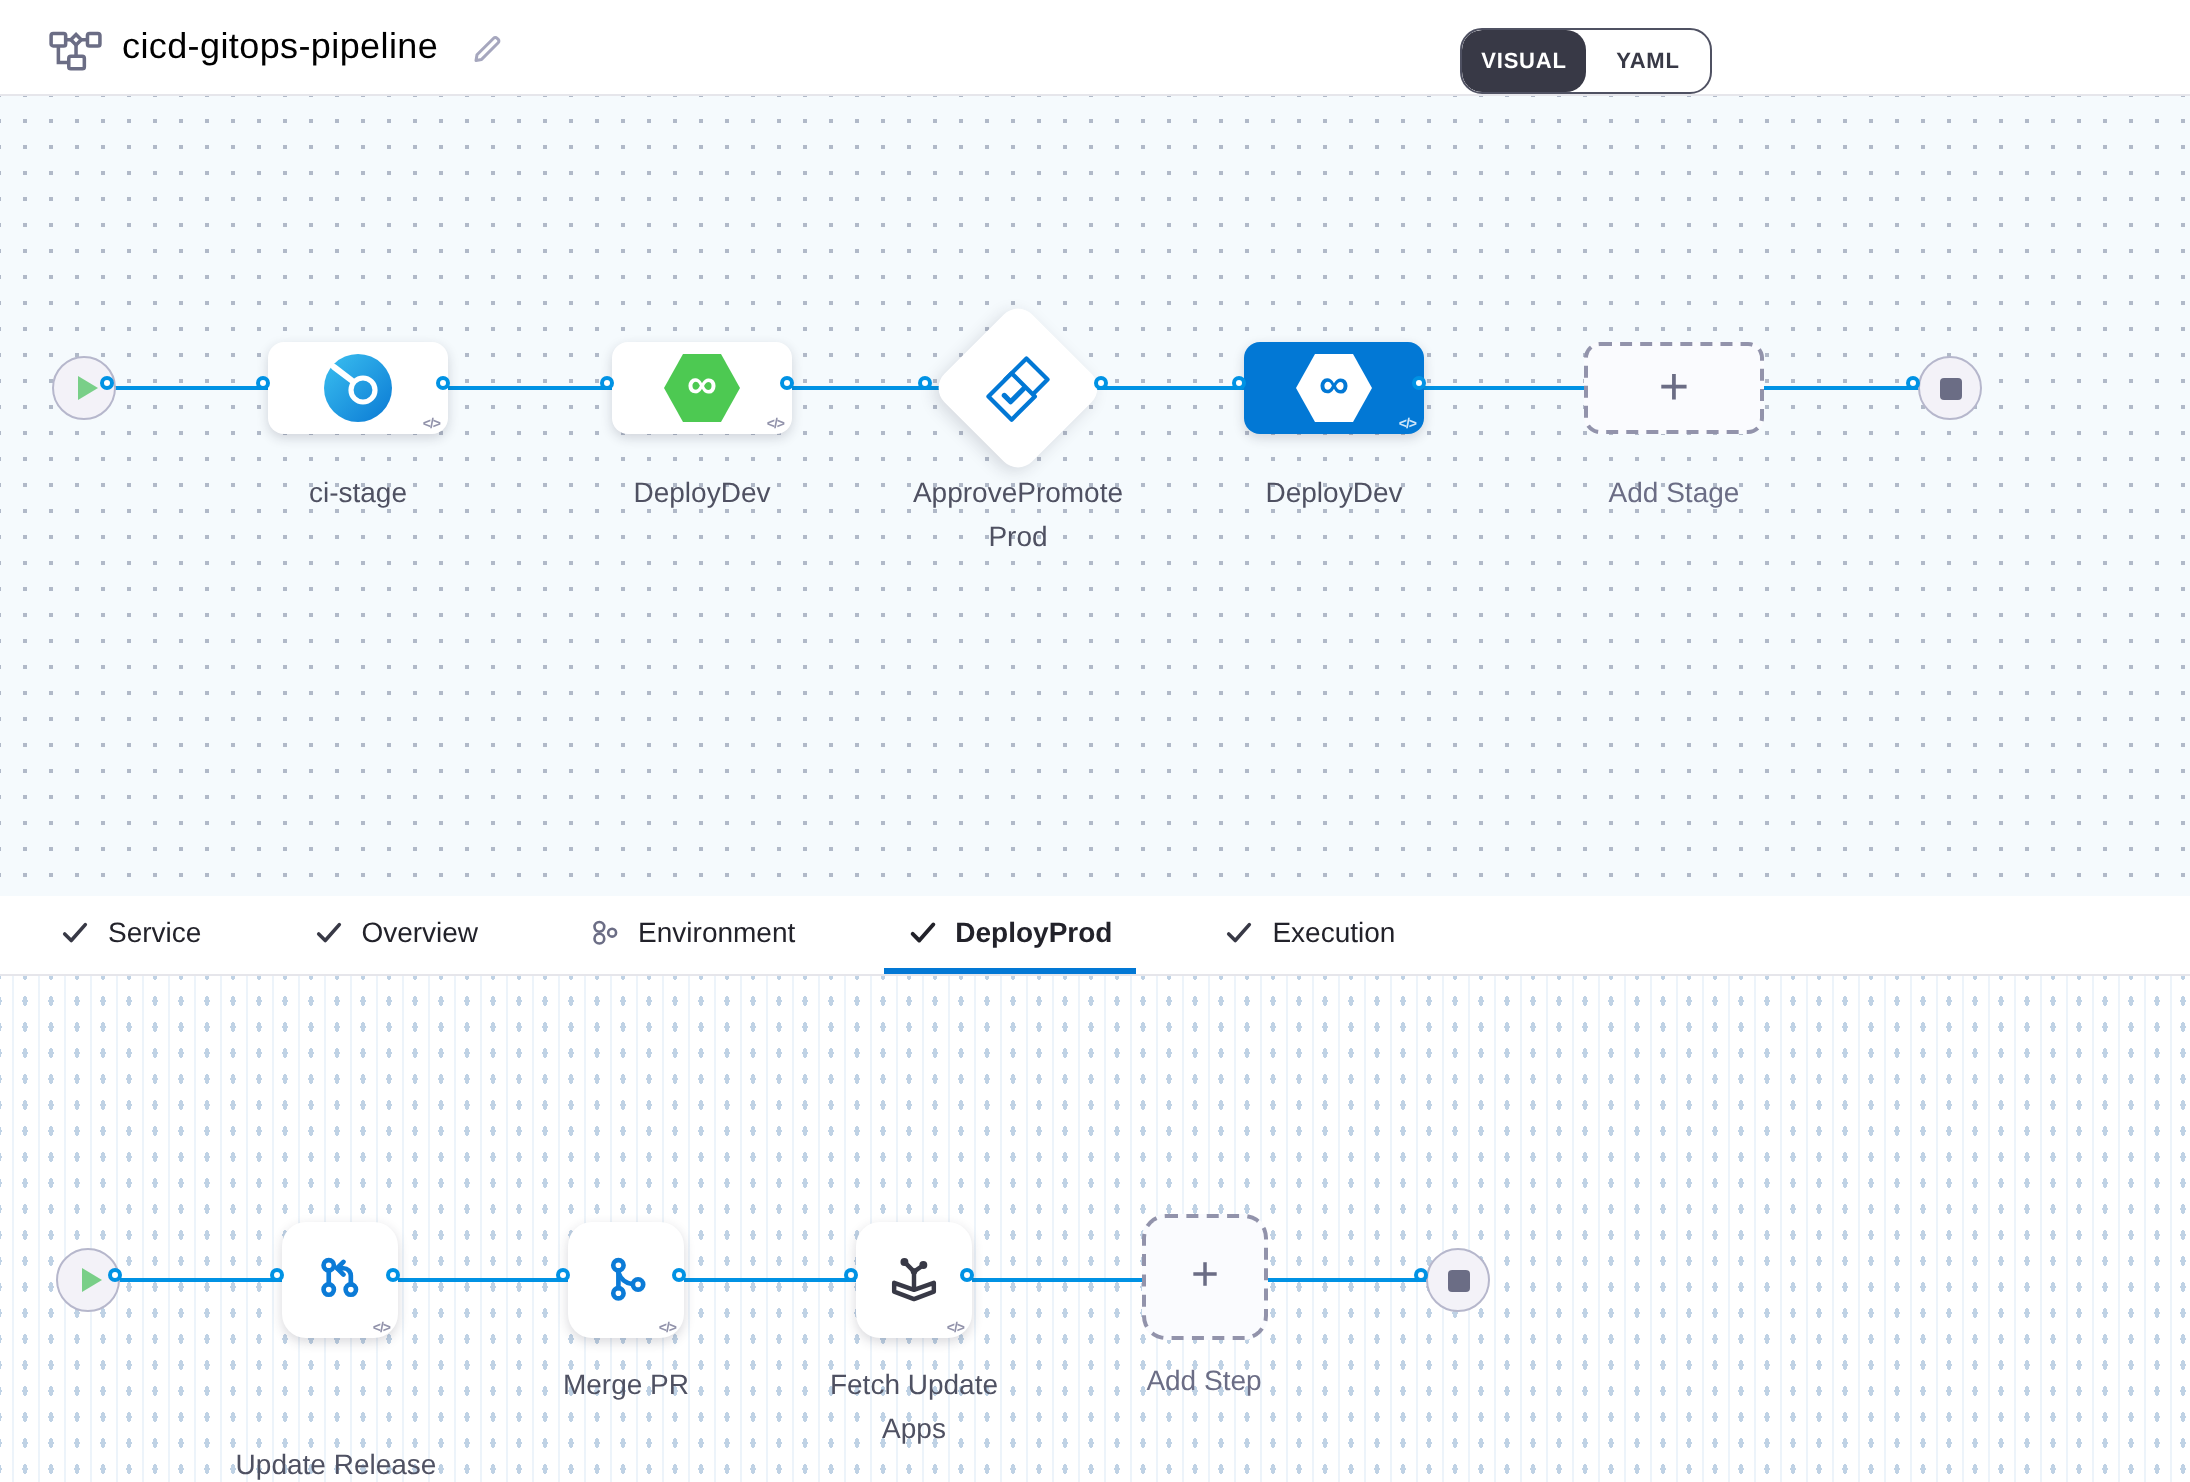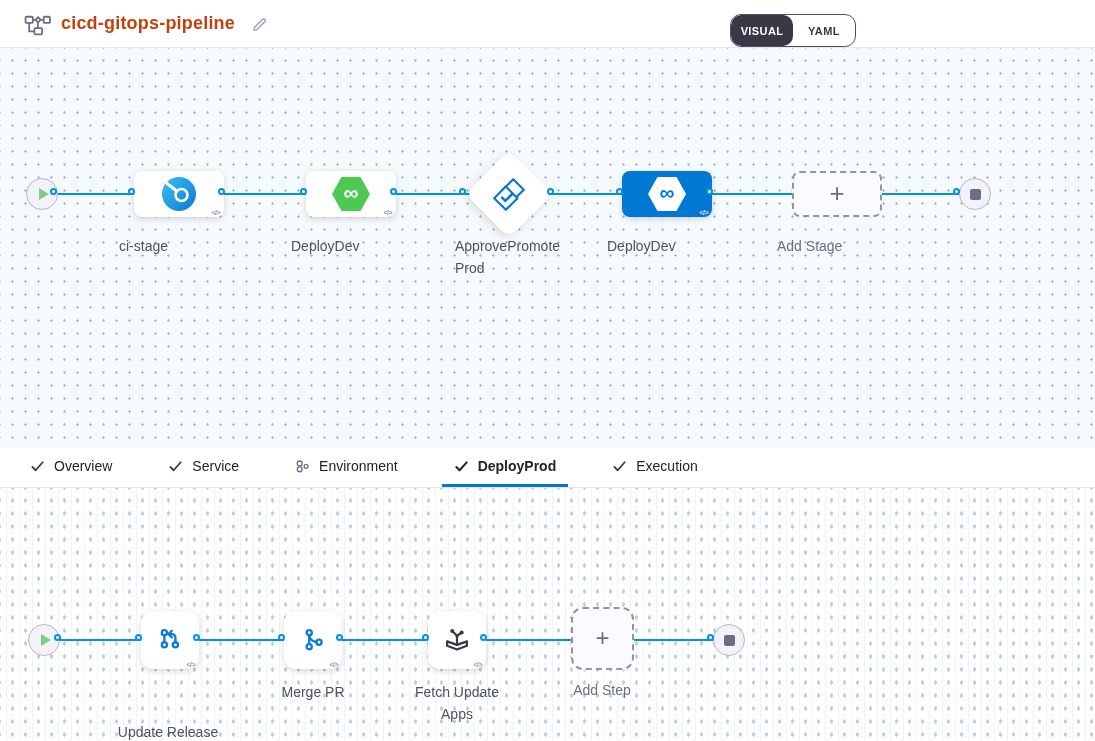--- a/index.html
+++ b/index.html
@@ -3,21 +3,21 @@
 <meta charset="utf-8">
 <style>
   * { margin:0; padding:0; box-sizing:border-box; }
   html,body { width:1095px; height:741px; overflow:hidden; background:#fff;
               font-family:"Liberation Sans", sans-serif; }
 
   
   .header { height:48px; background:#fff; border-bottom:1px solid #E6E6EB;
             display:flex; align-items:center; padding:0 24px; position:relative; }
   .header-left { display:flex; align-items:center; gap:10px; }
-  .page-title { font-size:18px; font-weight:bold; color:#c2410c; letter-spacing:.2px; }
+  .page-title { font-size:18px; font-weight:normal; color:#000000; letter-spacing:.2px; }
   .pencil-btn { background:none; border:none; cursor:pointer; display:flex; align-items:center; margin-left:6px; }
   .mode-toggle { position:absolute; left:730px; top:14px; width:126px; height:33px;
                  border:1px solid #4F5162; border-radius:11px; background:#fff;
                  display:flex; overflow:hidden; }
   .mode-seg { flex:1; border:none; background:transparent; font-size:11px; font-weight:bold;
               letter-spacing:.4px; color:#383946; cursor:pointer; border-radius:10px;
               font-family:"Liberation Sans", sans-serif; }
   .mode-seg.active { background:#383946; color:#fff; }
 
   
@@ -63,21 +63,21 @@
   .plus-glyph { font-weight:300; line-height:1; margin-top:-2px; }
 
   .hexagon { width:38px; height:34px; display:flex; align-items:center; justify-content:center;
              clip-path:polygon(25% 0%, 75% 0%, 100% 50%, 75% 100%, 25% 100%, 0% 50%); }
   .hex-green { background:#4DC952; }
   .hex-white { background:#fff; }
   .infinity { font-size:21px; font-weight:bold; line-height:1; margin-top:-3px; }
   .hex-green .infinity { color:#fff; }
   .hex-white .infinity { color:#0278D5; }
 
-  .node-label { position:absolute; top:188px; font-size:14px; color:#4F5162; 
+  .node-label { position:absolute; top:188px; font-size:14px; color:#4F5162; text-align:center;
                 line-height:1.55; z-index:2; }
   .node-label.gray { color:#6B6D85; }
   .break { word-break:break-all; }
 
   .step-node { position:absolute; top:123px; width:58px; height:58px; background:#fff;
                border-radius:12px; box-shadow:0 2px 6px rgba(40,41,61,.18); z-index:3;
                display:flex; align-items:center; justify-content:center; cursor:pointer; }
   .step-label { position:absolute; top:194px; font-size:14px; color:#4F5162; text-align:center;
                 line-height:1.55; z-index:2; }
 
@@ -191,29 +191,29 @@
   <div class="node-label gray" style="left:777px; width:120px;">Add Stage</div>
 </div>
 
 <nav class="tabs">
   <div class="tab">
     <span style="display:flex;">
       <svg width="15" height="15" viewBox="0 0 16 16" fill="none" stroke="#383946" stroke-width="1.9" stroke-linecap="round" stroke-linejoin="round">
           <path d="M2.5 8.5 L6 12 L13.5 3.5"></path>
         </svg>
     </span>
-    <span>Overview</span>
+    <span>Service</span>
   </div>
   <div class="tab">
     <span style="display:flex;">
       <svg width="15" height="15" viewBox="0 0 16 16" fill="none" stroke="#383946" stroke-width="1.9" stroke-linecap="round" stroke-linejoin="round">
           <path d="M2.5 8.5 L6 12 L13.5 3.5"></path>
         </svg>
     </span>
-    <span>Service</span>
+    <span>Overview</span>
   </div>
   <div class="tab">
     <span style="display:flex;">
       <svg width="15" height="15" viewBox="0 0 16 16" fill="none" stroke="#6B6D85" stroke-width="1.4">
         <circle cx="5" cy="4.7" r="2.6"></circle>
           <circle cx="5" cy="11" r="2.6"></circle>
           <circle cx="11.8" cy="7.8" r="2.1"></circle>
       </svg>
     </span>
     <span>Environment</span>

